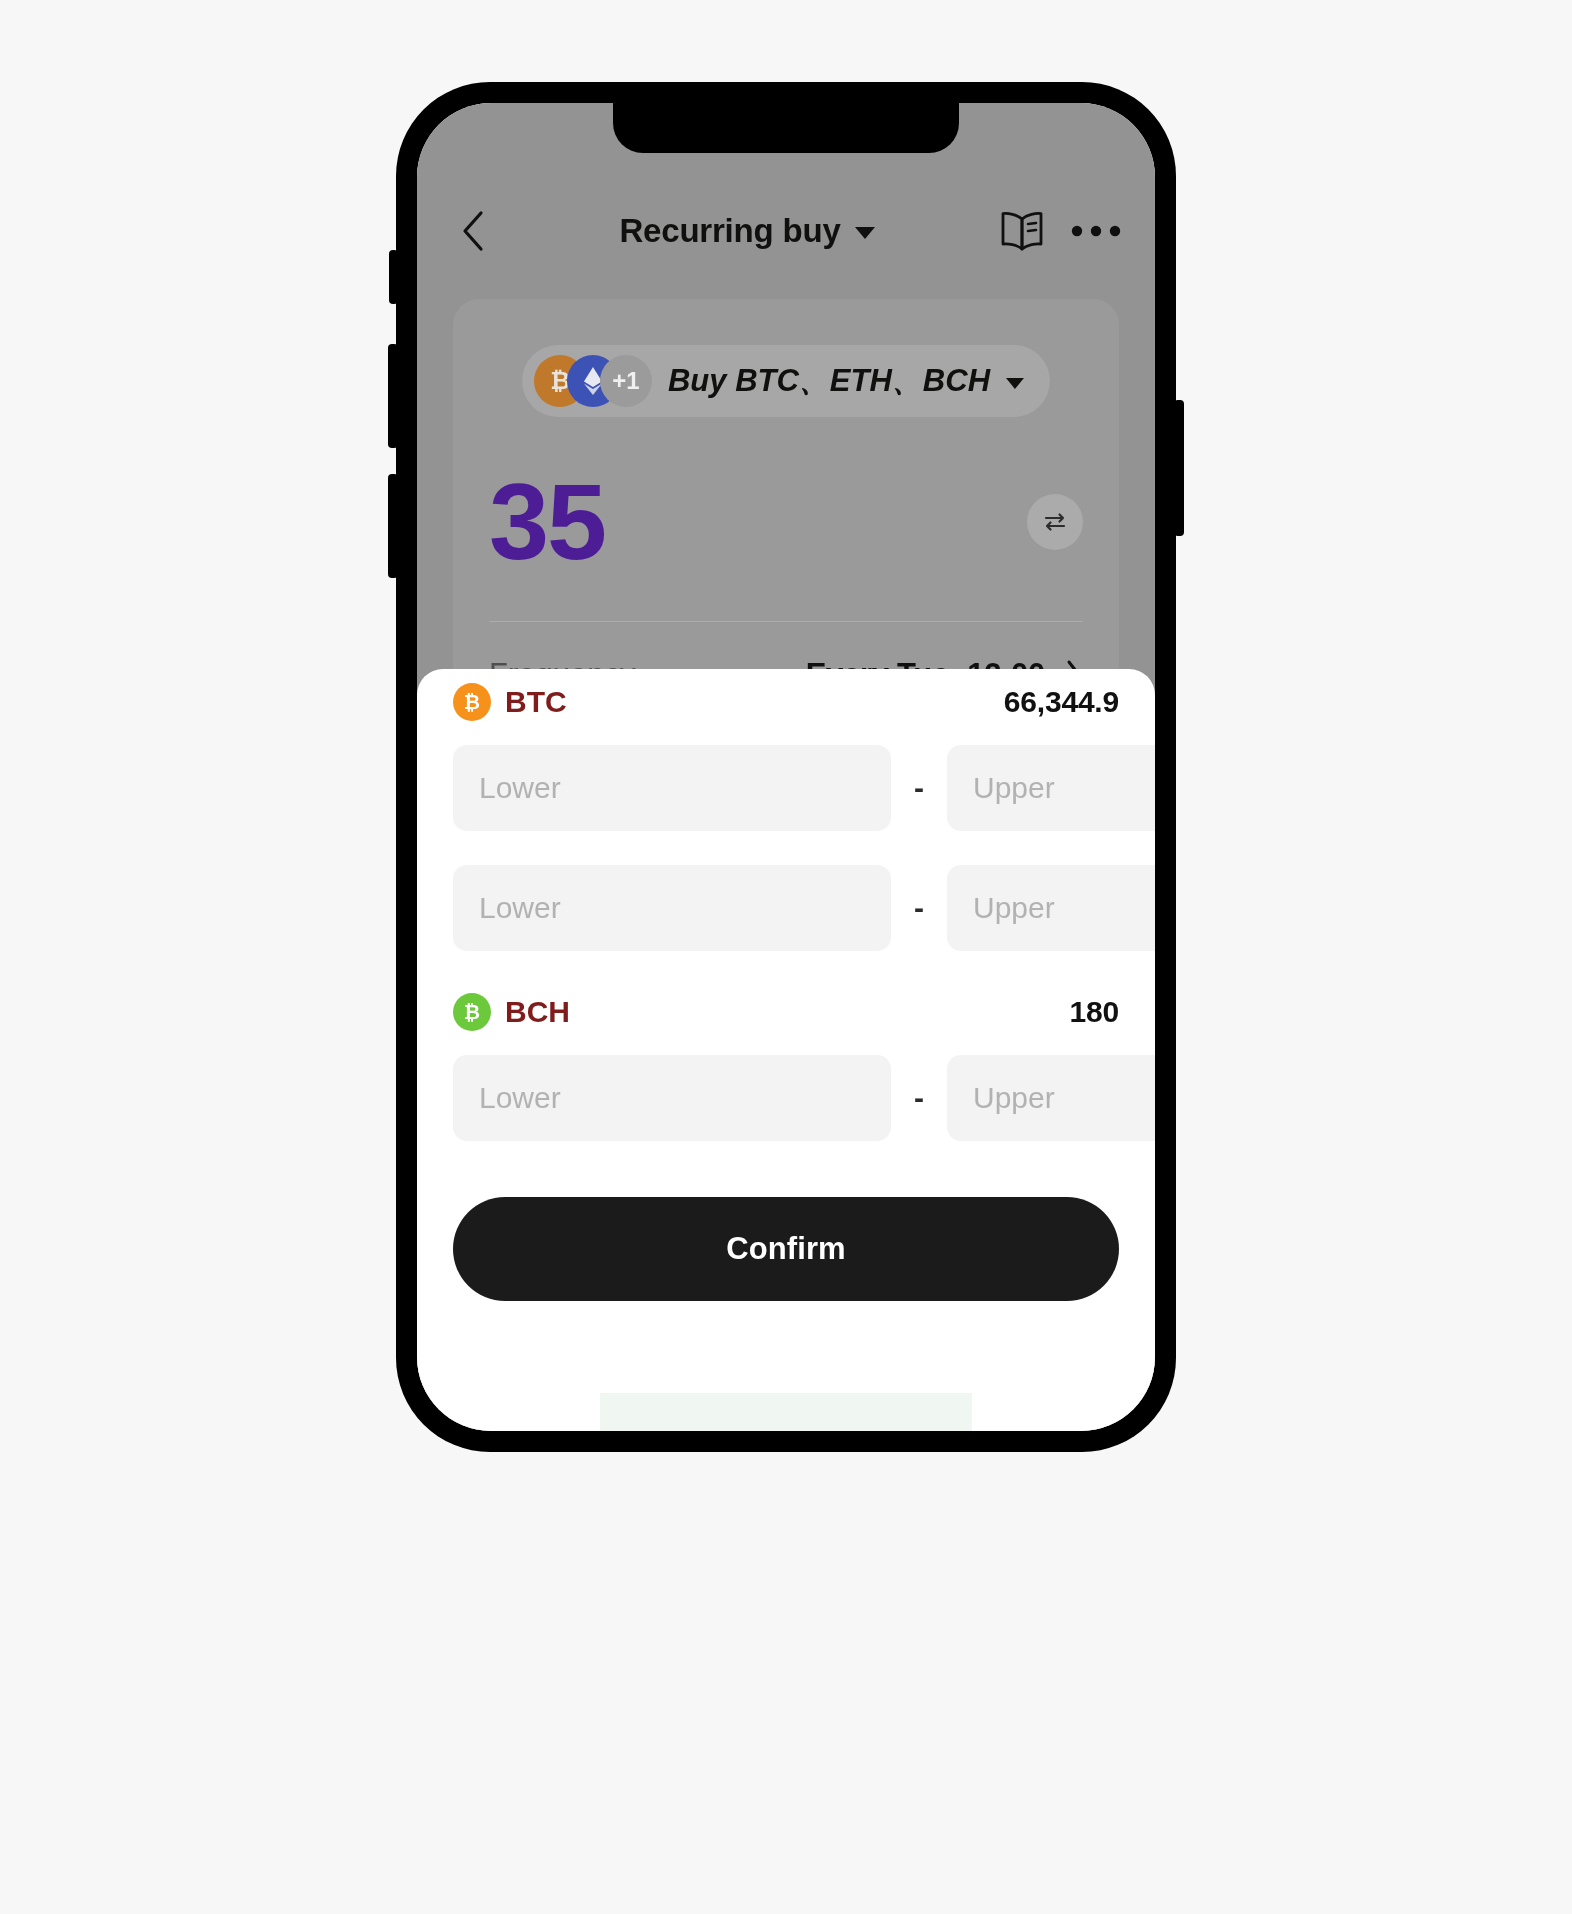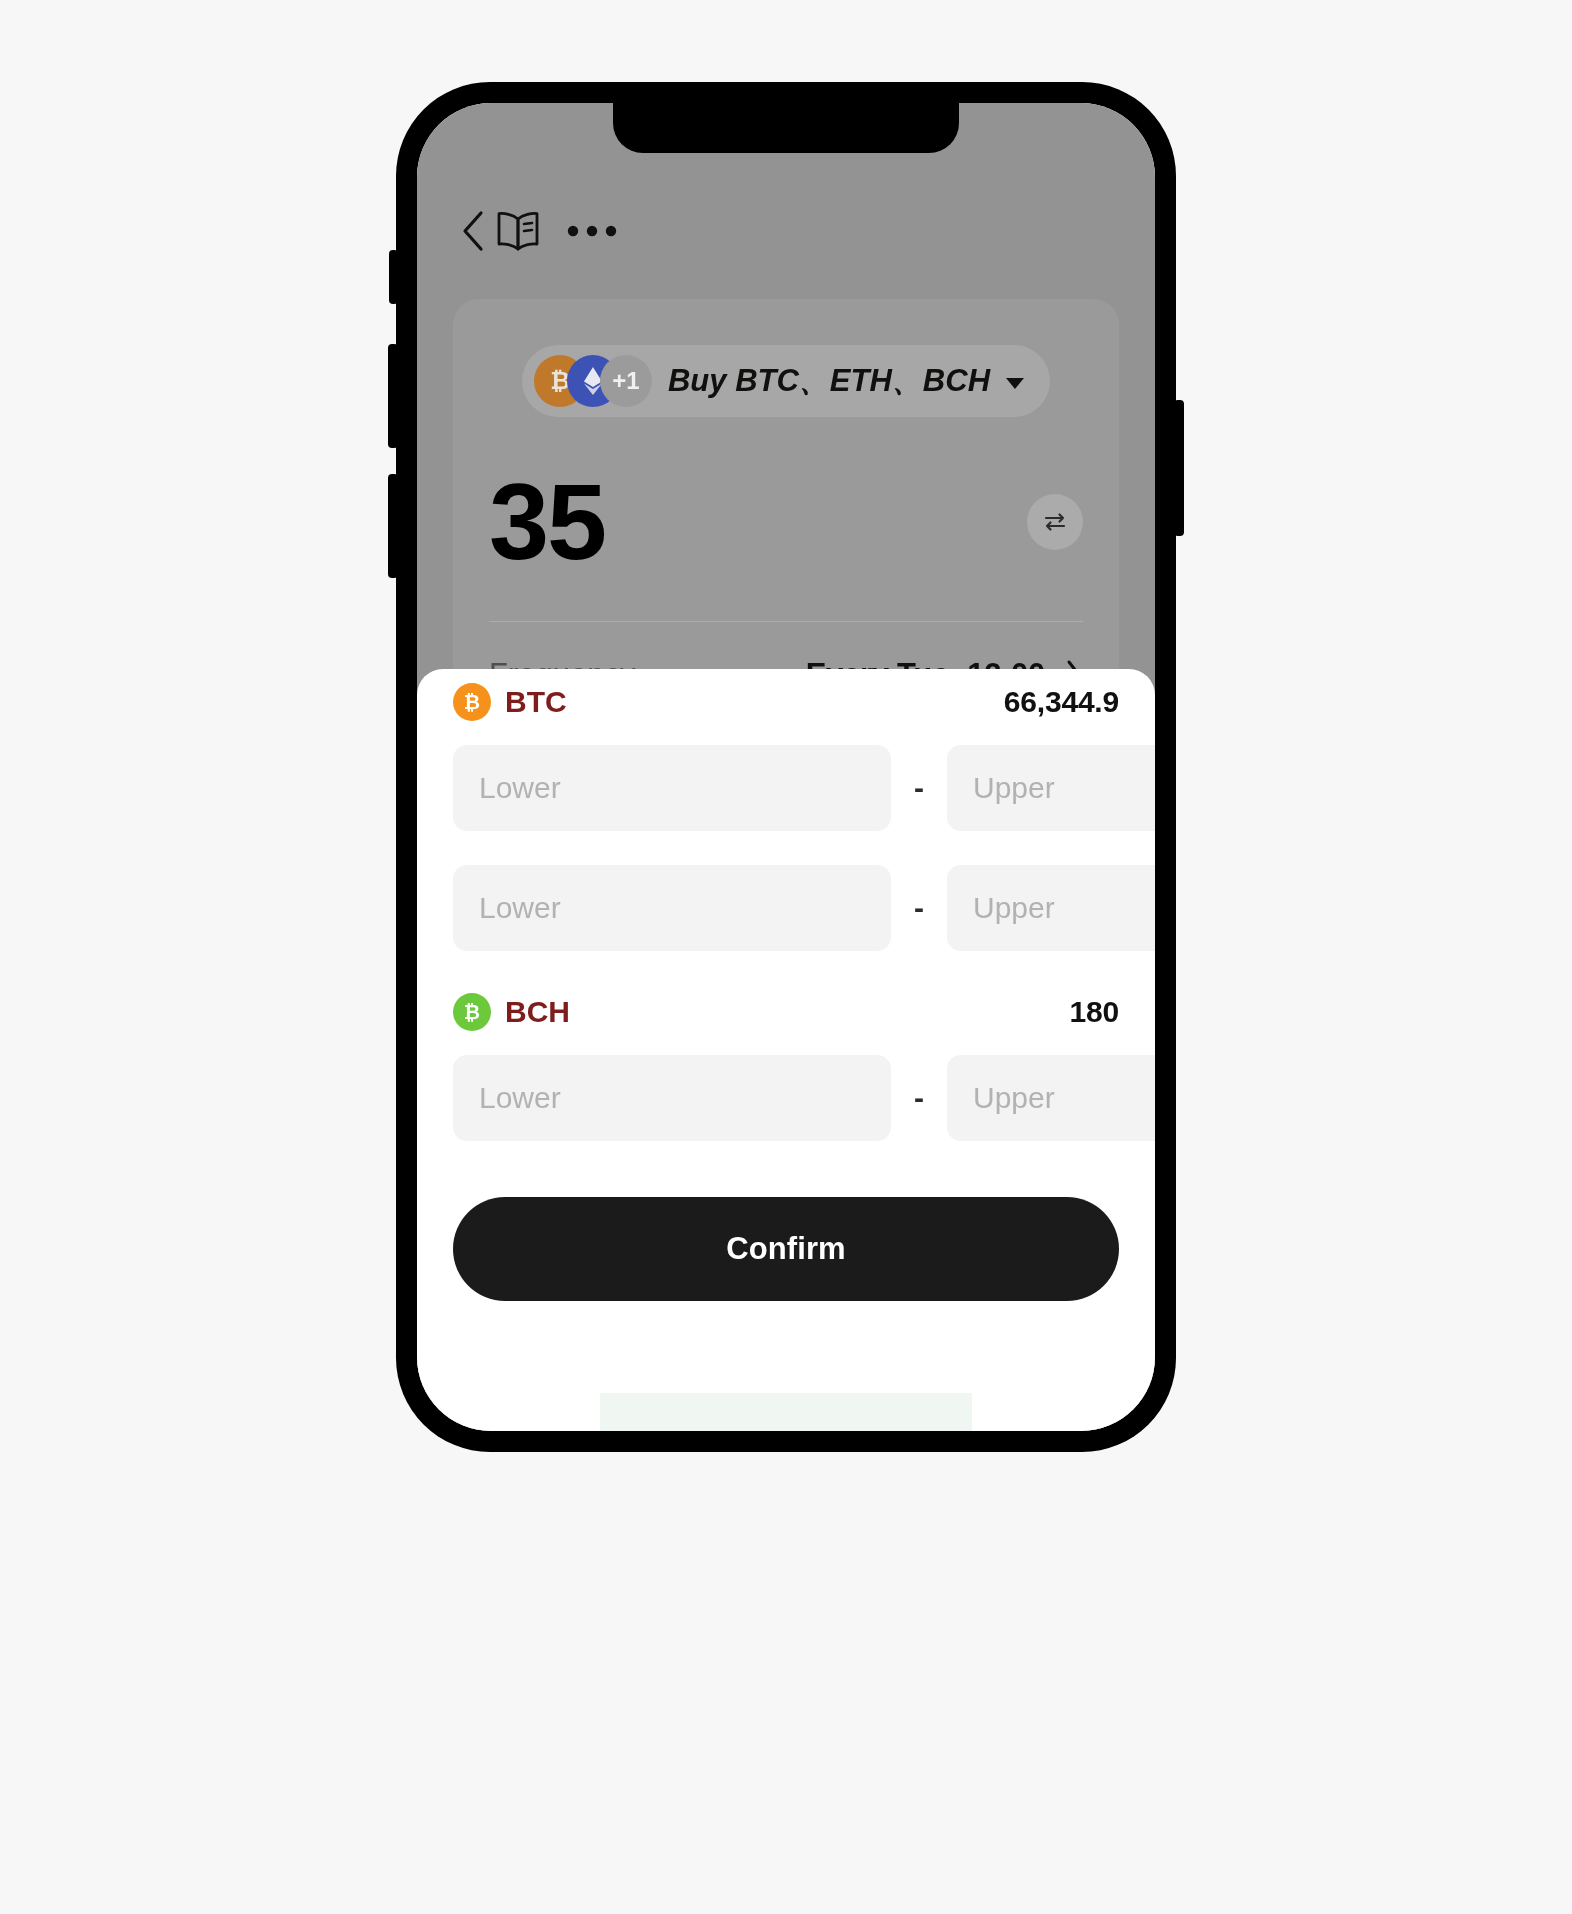--- a/index.html
+++ b/index.html
@@ -149,21 +149,21 @@
 
   .amount-row {
     position: absolute;
     left: 0; right: 0; top: 148px;
     height: 150px;
     display: flex; align-items: center;
     padding: 0 36px;
   }
   .amt-value {
     font-size: 108px; font-weight: 700;
-    color: #000000; letter-spacing: -2px;
+    color: #4c1d95; letter-spacing: -2px;
     line-height: 1;
   }
   .amt-unit {
     font-size: 106px; font-weight: 400;
     color: #5b5b5b; letter-spacing: -1px;
     line-height: 1; margin-left: 4px;
   }
   .swap-btn {
     margin-left: auto;
     width: 56px; height: 56px;
@@ -316,20 +316,24 @@
       <div class="app-bg">
 
         <div class="navbar">
 
           <div class="nav-back">
             <svg class="svg-ico" width="26" height="44" viewBox="0 0 26 44">
               <path d="M21 4 L5 22 L21 40" fill="none" stroke="#101010" stroke-width="3.2" stroke-linecap="round" stroke-linejoin="round"></path>
             </svg>
           </div>
 
+          <div class="nav-title-wrap">
+            <span class="nav-title">Recurring buy</span>
+            <span class="caret-down"></span>
+          </div>
 
           <div class="nav-actions">
             <div>
               <svg class="svg-ico" width="46" height="42" viewBox="0 0 46 42">
                 <path d="M23 9 C18 4.5 9 3 4 3.6 L4 34 C9 33.4 18 34.6 23 39 Z" fill="none" stroke="#101010" stroke-width="2.8" stroke-linejoin="round"></path>
                 <path d="M23 9 C28 4.5 37 3 42 3.6 L42 34 C37 33.4 28 34.6 23 39 Z" fill="none" stroke="#101010" stroke-width="2.8" stroke-linejoin="round"></path>
                 <path d="M29 14 L37 13" stroke="#101010" stroke-width="2.6" stroke-linecap="round"></path>
                 <path d="M29 21 L37 20" stroke="#101010" stroke-width="2.6" stroke-linecap="round"></path>
               </svg>
             </div>

